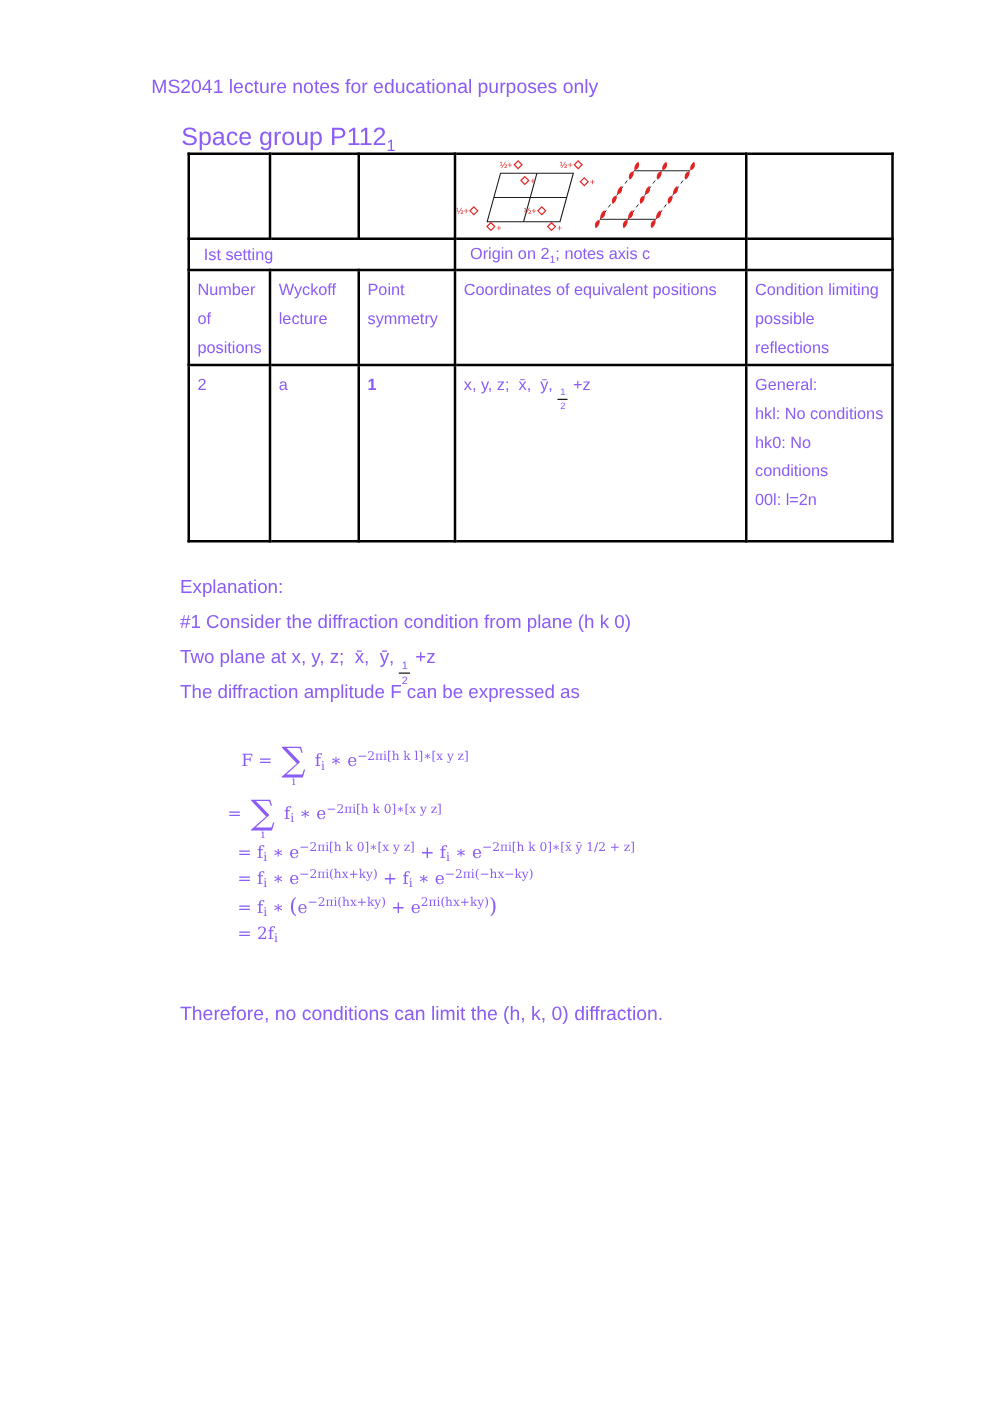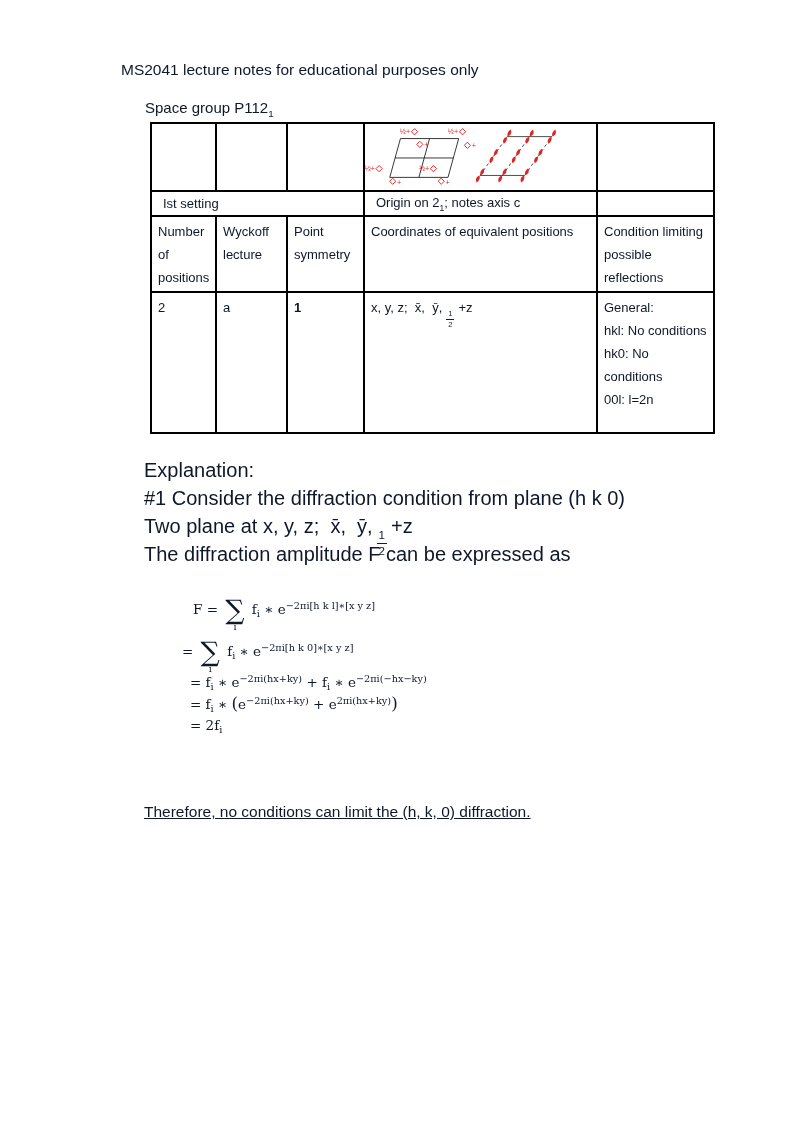--- a/index.html
+++ b/index.html
@@ -1,53 +1,53 @@
 <!DOCTYPE html>
 <html><head>
 <meta charset="utf-8">
 <style>
   html,body{margin:0;padding:0;background:#ffffff;}
   .page{position:relative;width:794px;height:1123px;background:#fff;overflow:hidden;
-        font-family:"Liberation Sans",sans-serif;color:#0f172a;}
+        font-family:"Liberation Sans",sans-serif;color:#8b5cf6;}
   .title{position:absolute;left:121px;top:61px;font-size:15.5px;}
-  .subtitle{position:absolute;left:145px;top:99px;font-size:15px;}
+  .subtitle{position:absolute;left:145px;top:99px;font-size:20px;}
   sub{font-size:0.65em;}
   
   table.sgtable{position:absolute;left:150px;top:122px;border-collapse:collapse;table-layout:fixed;width:563px;font-size:13px;}
   table.sgtable td{border:2px solid #000;vertical-align:top;padding:2px 6px;overflow:hidden;}
   tr.r1 td{height:30px;vertical-align:middle;}
   tr.r2 td{height:66px;padding:0;}
   tr.r3 td{height:19px;vertical-align:middle;padding-left:11px;}
   tr.r4 td{height:65px;line-height:23px;padding-top:3px;}
   tr.r5 td{height:134px;line-height:23px;padding-top:3px;}
   .c-center{text-align:center;}
   .serif-cell{font-family:"DejaVu Serif",serif;font-size:11.5px;line-height:1.2;padding:1px 2px;}
   .stack{display:inline-flex;flex-direction:column;font-size:0.6em;line-height:1;vertical-align:-0.35em;margin-left:1px;text-align:left;}
   .diagcell svg{display:block;margin:0 auto;}
   .pre{white-space:pre-wrap;}
   
   .frac{display:inline-flex;flex-direction:column;align-items:center;vertical-align:-0.55em;font-size:0.58em;line-height:1.05;margin:0 4px;}
   .frac .fn{border-bottom:1px solid #1b1b1b;padding:0 2px 1px;}
   .frac .fd{padding-top:1px;}
   
-  .explan{position:absolute;left:144px;top:456px;font-size:20px;}
+  .explan{position:absolute;left:144px;top:456px;font-size:15px;}
   .explan .xline{line-height:28px;height:28px;white-space:pre-wrap;}
   
   .equations{position:absolute;left:182px;top:588px;font-family:"DejaVu Serif",serif;font-size:13.5px;}
   .eql{white-space:pre;line-height:21px;padding-left:8px;}
   .eql-big{white-space:pre;line-height:42px;padding-left:0;}
   .eql-first{padding-left:11px;}
   .equations sup{font-size:0.72em;vertical-align:0.5em;line-height:0;}
   .equations sub{font-size:0.72em;vertical-align:-0.3em;line-height:0;}
   .bigp{font-size:1.25em;}
   .sum{display:inline-flex;flex-direction:column;align-items:center;vertical-align:middle;margin:0 3px;transform:translateY(4px);}
   .sum-op{font-size:27px;line-height:24px;}
   .sum-under{font-size:9.5px;line-height:9px;}
   
-  .conclusion{position:absolute;left:144px;top:803px;font-size:15.5px;text-decoration:underline;}
+  .conclusion{position:absolute;left:144px;top:803px;font-size:15.5px;}
   
   .dlbl{font-family:"Liberation Sans",sans-serif;font-size:7.5px;fill:#e02424;}
 </style>
 </head>
 <body>
 
 <div class="page">
 
   <div class="title">MS2041 lecture notes for educational purposes only</div>
 
@@ -160,20 +160,21 @@
   <div class="explan">
     <div class="xline">Explanation:</div>
     <div class="xline">#1 Consider the diffraction condition from plane (h k 0)</div>
     <div class="xline"><span class="pre">Two plane at x, y, z;  x̄,  ȳ,</span><span class="frac"><span class="fn">1</span><span class="fd">2</span></span><span>+z</span></div>
     <div class="xline">The diffraction amplitude F can be expressed as</div>
   </div>
 
   <div class="equations">
     <div class="eql-big eql-first"><span>F = </span><span class="sum"><span class="sum-op">∑</span><span class="sum-under">i</span></span><span> f</span><sub>i</sub><span> ∗ e</span><sup>−2πi[h k l]∗[x y z]</sup></div>
     <div class="eql-big"><span>= </span><span class="sum"><span class="sum-op">∑</span><span class="sum-under">i</span></span><span> f</span><sub>i</sub><span> ∗ e</span><sup>−2πi[h k 0]∗[x y z]</sup></div>
+    <div class="eql"><span>= f</span><sub>i</sub><span> ∗ e</span><sup>−2πi[h k 0]∗[x y z]</sup><span> + f</span><sub>i</sub><span> ∗ e</span><sup>−2πi[h k 0]∗[x̄ ȳ 1/2 + z]</sup></div>
     <div class="eql"><span>= f</span><sub>i</sub><span> ∗ e</span><sup>−2πi(hx+ky)</sup><span> + f</span><sub>i</sub><span> ∗ e</span><sup>−2πi(−hx−ky)</sup></div>
     <div class="eql"><span>= f</span><sub>i</sub><span> ∗ </span><span class="bigp">(</span><span>e</span><sup>−2πi(hx+ky)</sup><span> + e</span><sup>2πi(hx+ky)</sup><span class="bigp">)</span></div>
     <div class="eql"><span>= 2f</span><sub>i</sub></div>
   </div>
 
   <div class="conclusion">Therefore, no conditions can limit the (h, k, 0) diffraction.</div>
 
 </div>
 
 </body></html>

